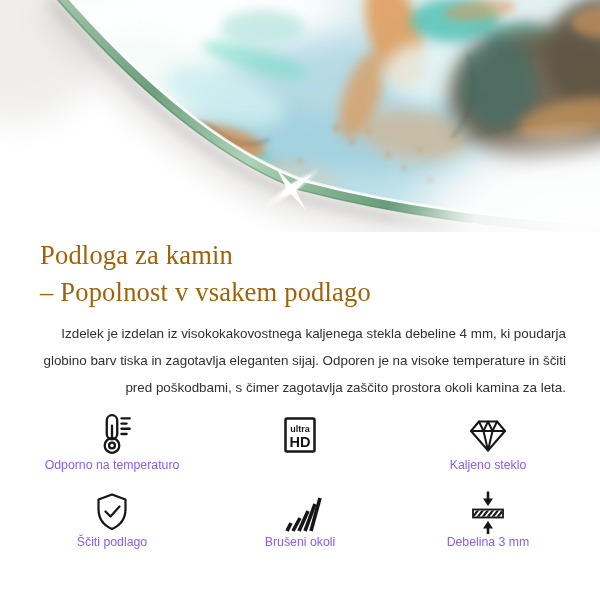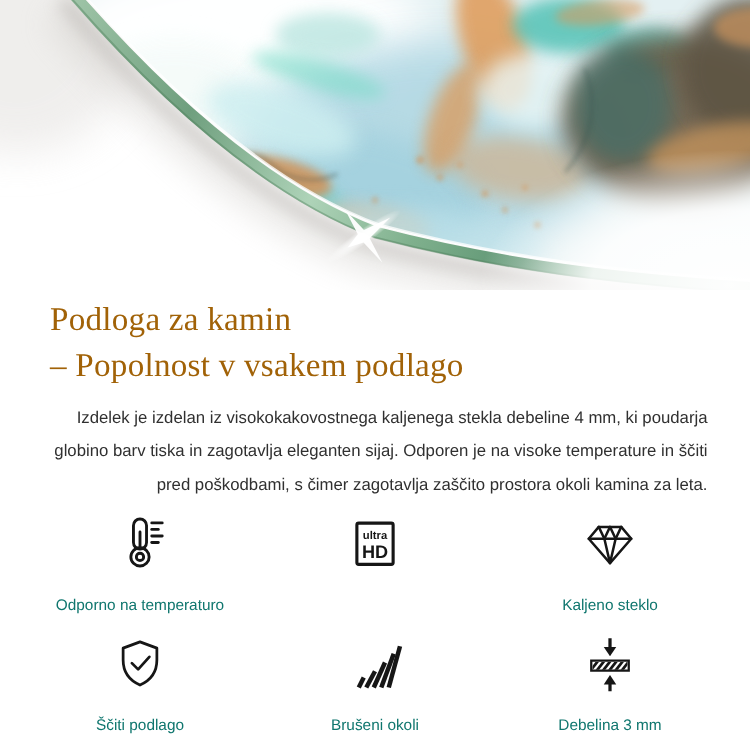--- a/index.html
+++ b/index.html
@@ -18,21 +18,21 @@
   }
   .desc{
     margin:9px -6px 0 0;font-size:13.4px;line-height:27px;color:#303030;text-align:right;
   }
   .features{
     display:grid;grid-template-columns:repeat(3,1fr);
     margin:8px -22px 0 -22px;row-gap:14px;
   }
   .feature{display:flex;flex-direction:column;align-items:center;}
   .ficon{height:48px;display:flex;align-items:flex-end;justify-content:center;}
-  .flabel{margin-top:20px;font-size:12.3px;color:#0f766e;}
+  .flabel{margin-top:1px;font-size:12.3px;color:#8b5cf6;}
   .icon-stroke{stroke:#161616;fill:none;stroke-width:2.2;stroke-linecap:round;stroke-linejoin:round;}
   .icon-fill{fill:#161616;}
   .hd-text{fill:#161616;font-family:"Liberation Sans","DejaVu Sans",sans-serif;text-anchor:middle;}
 </style>
 </head>
 <body>
 
 <div class="page">
 
   <div class="hero" title="Round tempered glass fireplace pad seen at an angle: abstract fluid-art print in white, light blue, turquoise and copper-orange with a dark brown-teal cloud on the right, green bevelled glass edge catching a star-shaped sparkle of light, soft grey shadow on white background">

